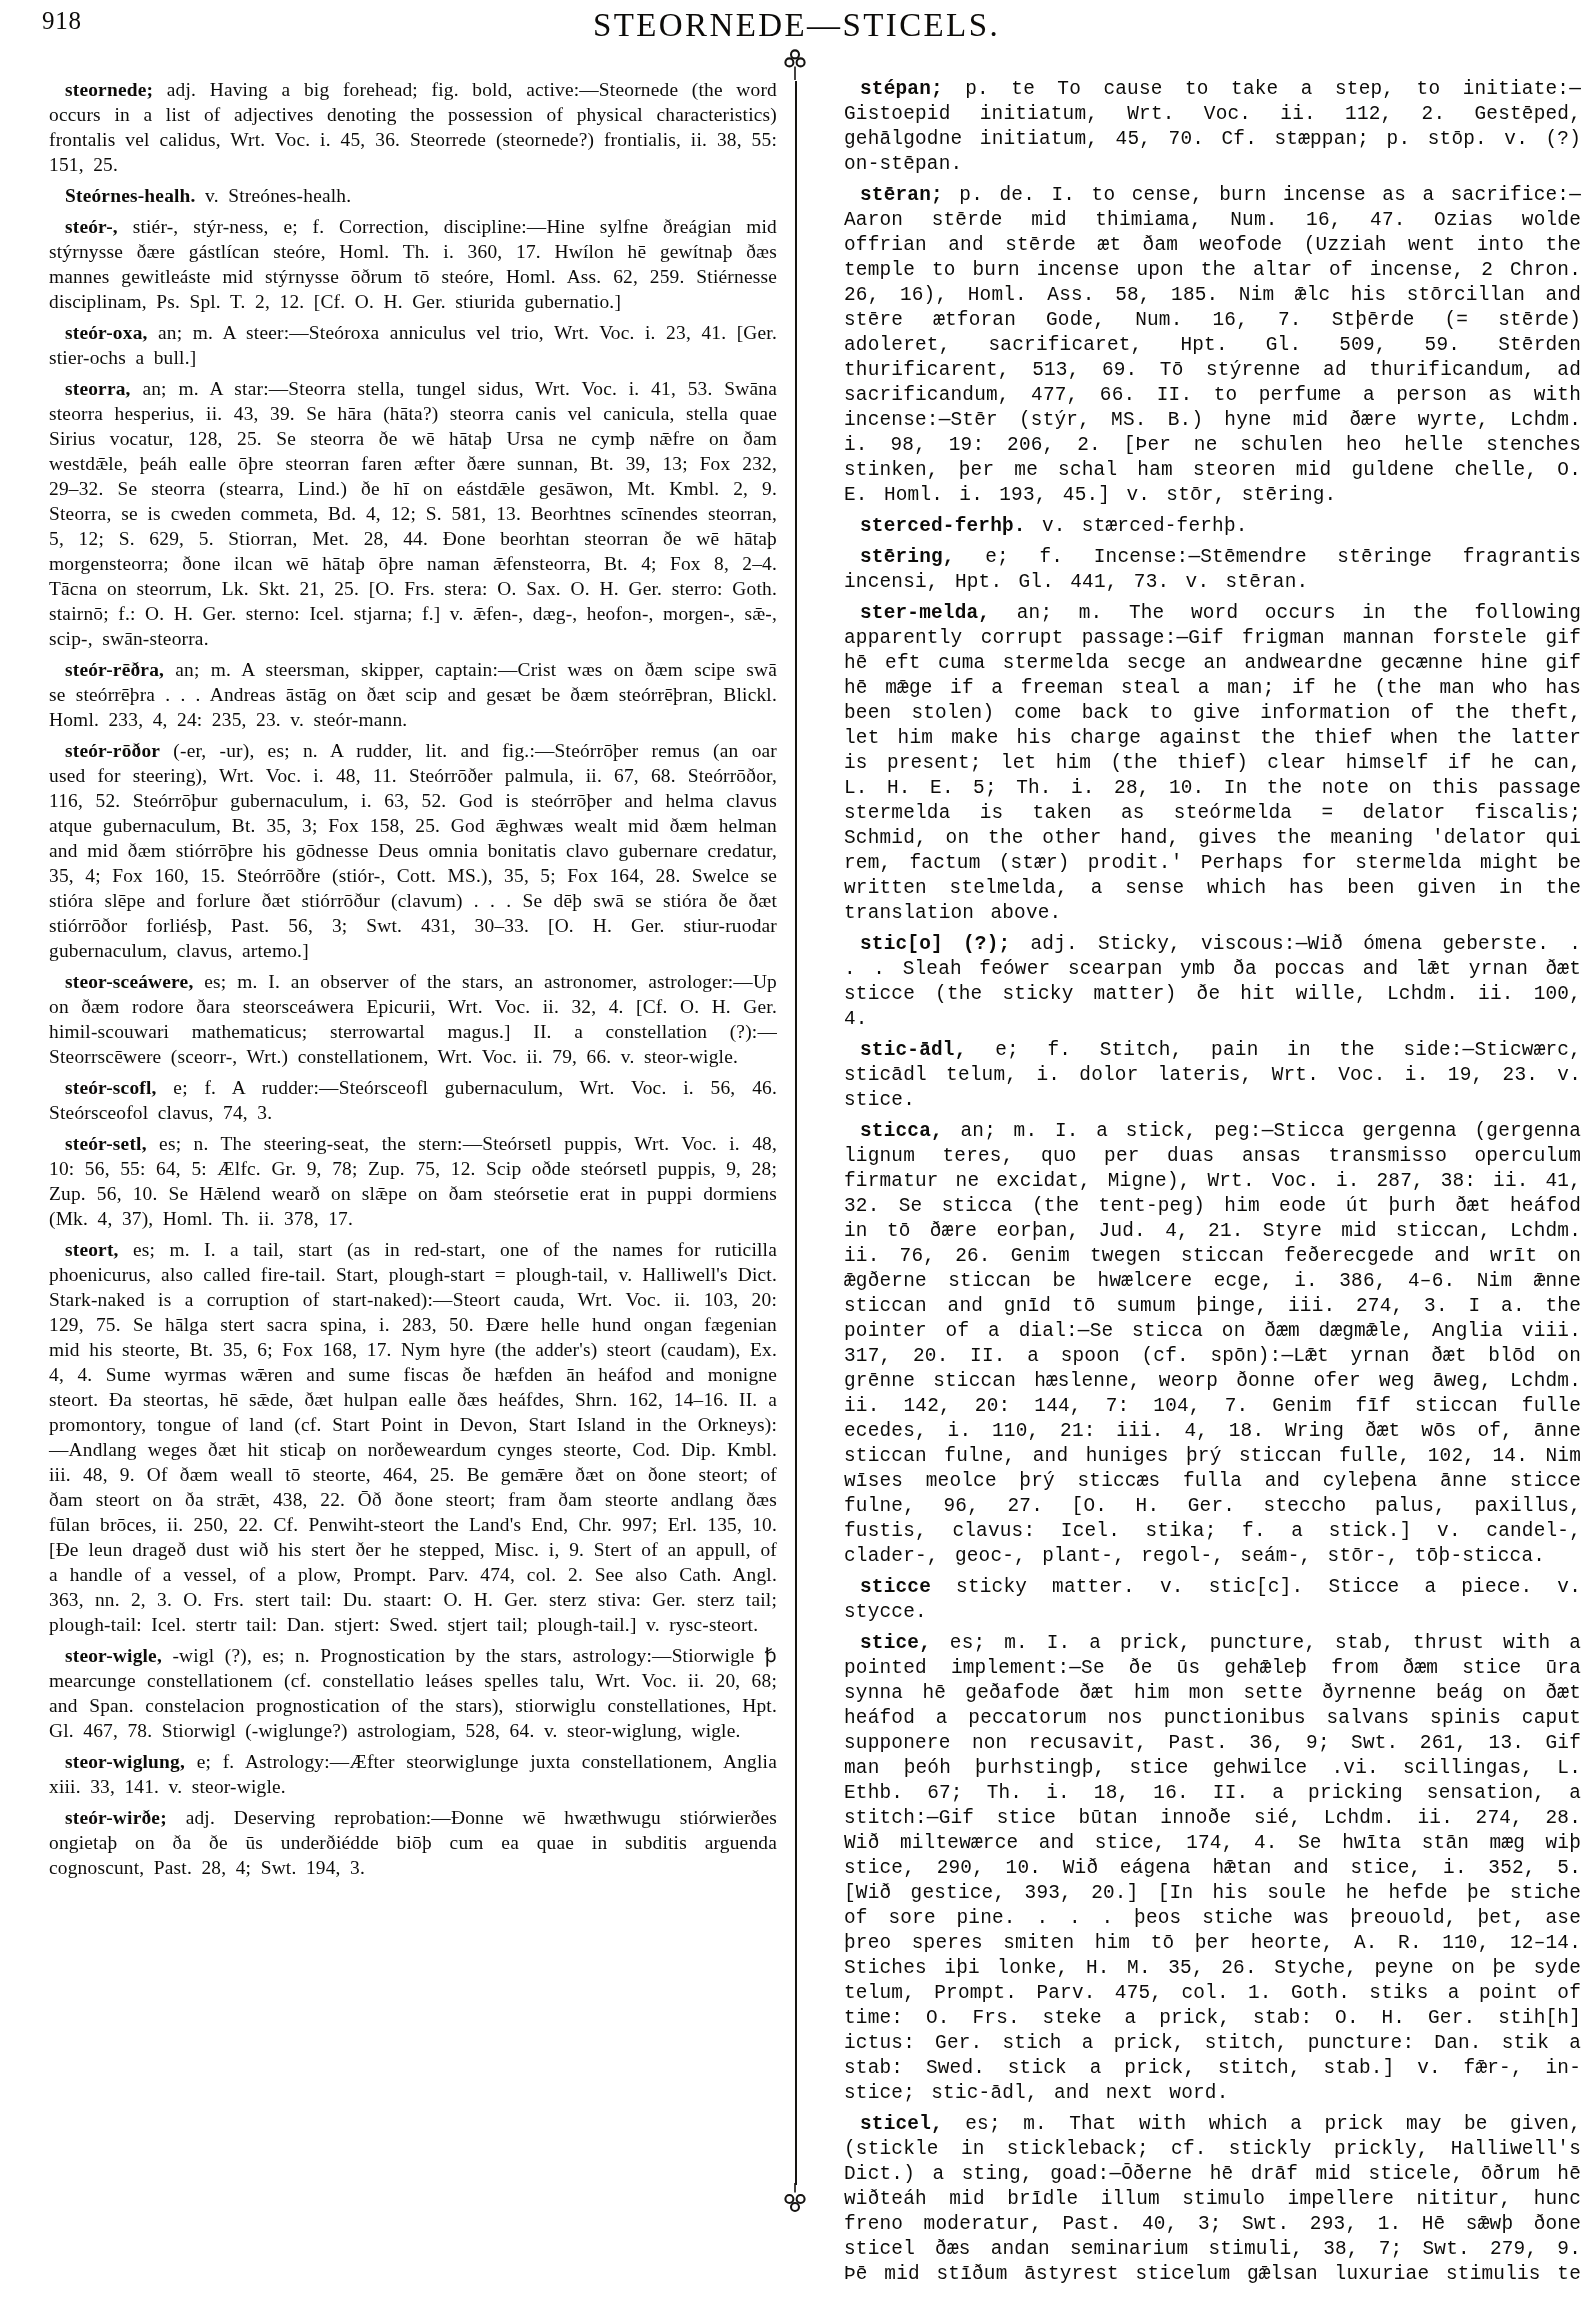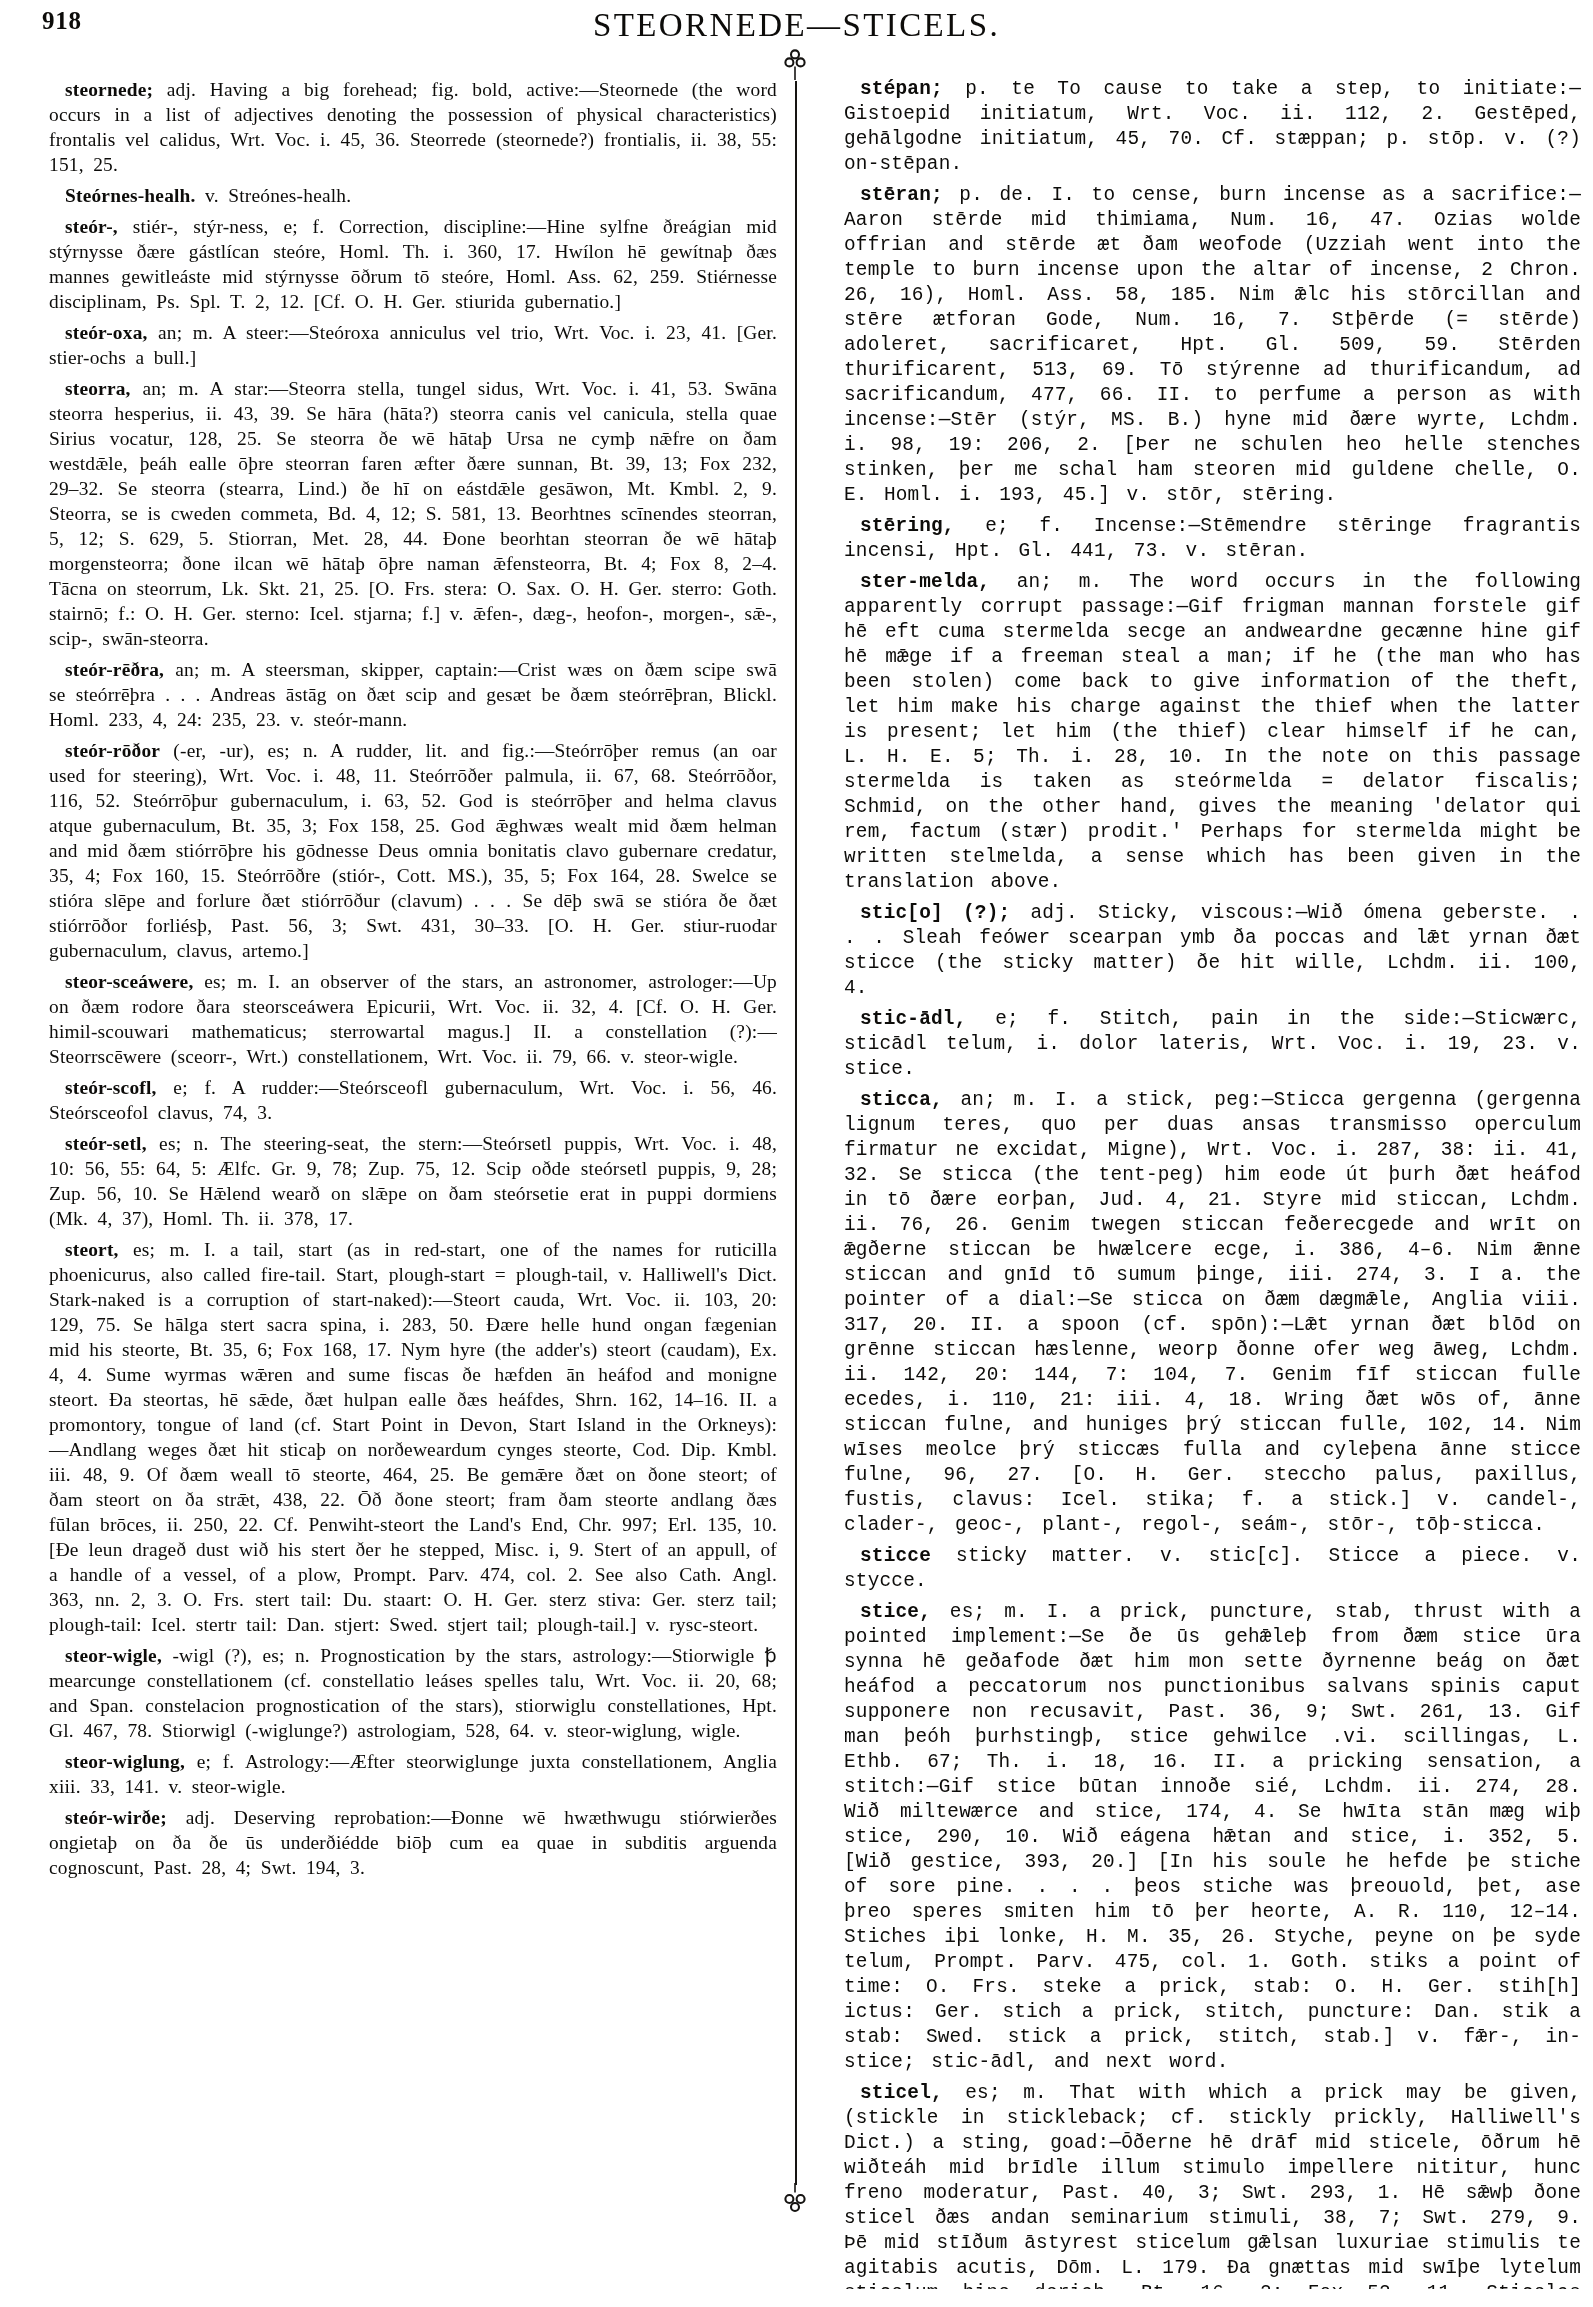--- a/index.html
+++ b/index.html
@@ -6,21 +6,21 @@
   body {
     width: 1593px; height: 2307px;
     position: relative;
     background: #ffffff;
     color: #0d0c0a;
     font-family: "Liberation Serif", "DejaVu Serif", serif;
     overflow: hidden;
   }
   .page-number {
     position: absolute; left: 42px; top: 6.5px;
-    font-size: 25px; font-weight: bold; letter-spacing: 0.8px;
+    font-size: 25px; font-weight: normal; letter-spacing: 0.8px;
   }
   .page-title {
     position: absolute; left: 0; right: 0; top: 6.5px;
     text-align: center;
     font-size: 33px; letter-spacing: 2.4px; font-weight: normal;
   }
   .column {
     position: absolute; top: 71px;
     max-height: 2218px; overflow: hidden;
   }
@@ -110,20 +110,21 @@
       <p class="entry"><span class="hw">steór-wirðe;</span><span> adj. Deserving reprobation:—Ðonne wē hwæthwugu stiórwierðes ongietaþ on ða ðe ūs underðiédde biōþ cum ea quae in subditis arguenda cognoscunt, Past. 28, 4; Swt. 194, 3.</span></p>
 
   </div>
   <div class="column column-right">
 
       <p class="entry"><span class="hw">stépan;</span><span> p. te To cause to take a step, to initiate:—Gistoepid initiatum, Wrt. Voc. ii. 112, 2. Gestēped, gehālgodne initiatum, 45, 70. Cf. stæppan; p. stōp. v. (?) on-stēpan.</span></p>
 
 
       <p class="entry"><span class="hw">stēran;</span><span> p. de. I. to cense, burn incense as a sacrifice:—Aaron stērde mid thimiama, Num. 16, 47. Ozias wolde offrian and stērde æt ðam weofode (Uzziah went into the temple to burn incense upon the altar of incense, 2 Chron. 26, 16), Homl. Ass. 58, 185. Nim ǣlc his stōrcillan and stēre ætforan Gode, Num. 16, 7. Stþērde (= stērde) adoleret, sacrificaret, Hpt. Gl. 509, 59. Stērden thurificarent, 513, 69. Tō stýrenne ad thurificandum, ad sacrificandum, 477, 66. II. to perfume a person as with incense:—Stēr (stýr, MS. B.) hyne mid ðære wyrte, Lchdm. i. 98, 19: 206, 2. [Þer ne schulen heo helle stenches stinken, þer me schal ham steoren mid guldene chelle, O. E. Homl. i. 193, 45.] v. stōr, stēring.</span></p>
 
+      <p class="entry"><span class="hw">sterced-ferhþ.</span><span> v. stærced-ferhþ.</span></p>
 
       <p class="entry"><span class="hw">stēring,</span><span> e; f. Incense:—Stēmendre stēringe fragrantis incensi, Hpt. Gl. 441, 73. v. stēran.</span></p>
 
       <p class="entry"><span class="hw">ster-melda,</span><span> an; m. The word occurs in the following apparently corrupt passage:—Gif frigman mannan forstele gif hē eft cuma stermelda secge an andweardne gecænne hine gif hē mǣge if a freeman steal a man; if he (the man who has been stolen) come back to give information of the theft, let him make his charge against the thief when the latter is present; let him (the thief) clear himself if he can, L. H. E. 5; Th. i. 28, 10. In the note on this passage stermelda is taken as steórmelda = delator fiscalis; Schmid, on the other hand, gives the meaning 'delator qui rem, factum (stær) prodit.' Perhaps for stermelda might be written stelmelda, a sense which has been given in the translation above.</span></p>
 
 
       <p class="entry"><span class="hw">stic[o] (?);</span><span> adj. Sticky, viscous:—Wið ómena geberste. . . . Sleah feówer scearpan ymb ða poccas and lǣt yrnan ðæt sticce (the sticky matter) ðe hit wille, Lchdm. ii. 100, 4.</span></p>
 
       <p class="entry"><span class="hw">stic-ādl,</span><span> e; f. Stitch, pain in the side:—Sticwærc, sticādl telum, i. dolor lateris, Wrt. Voc. i. 19, 23. v. stice.</span></p>
 

